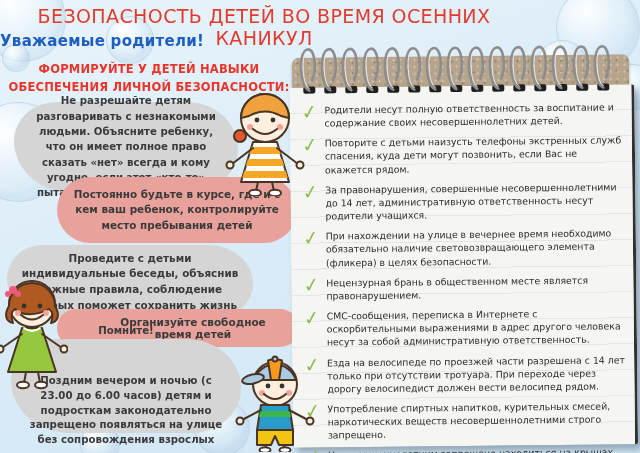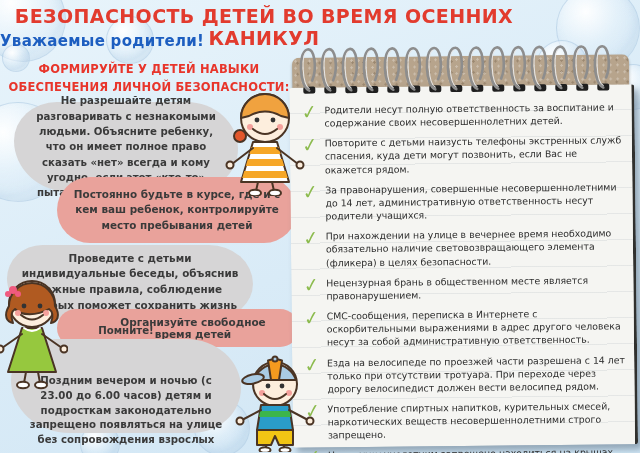--- a/index.html
+++ b/index.html
@@ -20,21 +20,21 @@
   .s3{left:2px;top:44px;width:26px;height:26px;}
   .s4{left:-32px;top:102px;width:98px;height:98px;}
   .s5{left:194px;top:400px;width:54px;height:54px;}
   .s6{left:80px;top:424px;width:38px;height:38px;}
   .s7{left:556px;top:-14px;width:82px;height:82px;}
   .s8{left:536px;top:40px;width:50px;height:50px;}
   .s9{left:610px;top:64px;width:44px;height:44px;}
 
   .title{
     position:absolute;top:5px;left:0;width:528px;text-align:center;z-index:5;
-    font-size:19px;font-weight:700;color:#e23b2e;letter-spacing:.4px;
+    font-size:19px;font-weight:400;color:#e23b2e;letter-spacing:.4px;
   }
   .subtitle{
     position:absolute;top:32px;left:0;width:528px;z-index:5;
     font-size:15px;font-weight:800;color:#1d5ec0;letter-spacing:.3px;
   }
   .left-heading{
     position:absolute;top:60px;left:4px;width:290px;text-align:center;z-index:5;
     color:#e8352b;font-weight:700;font-size:11.5px;line-height:1.6;letter-spacing:.2px;
   }
   .bubble{

